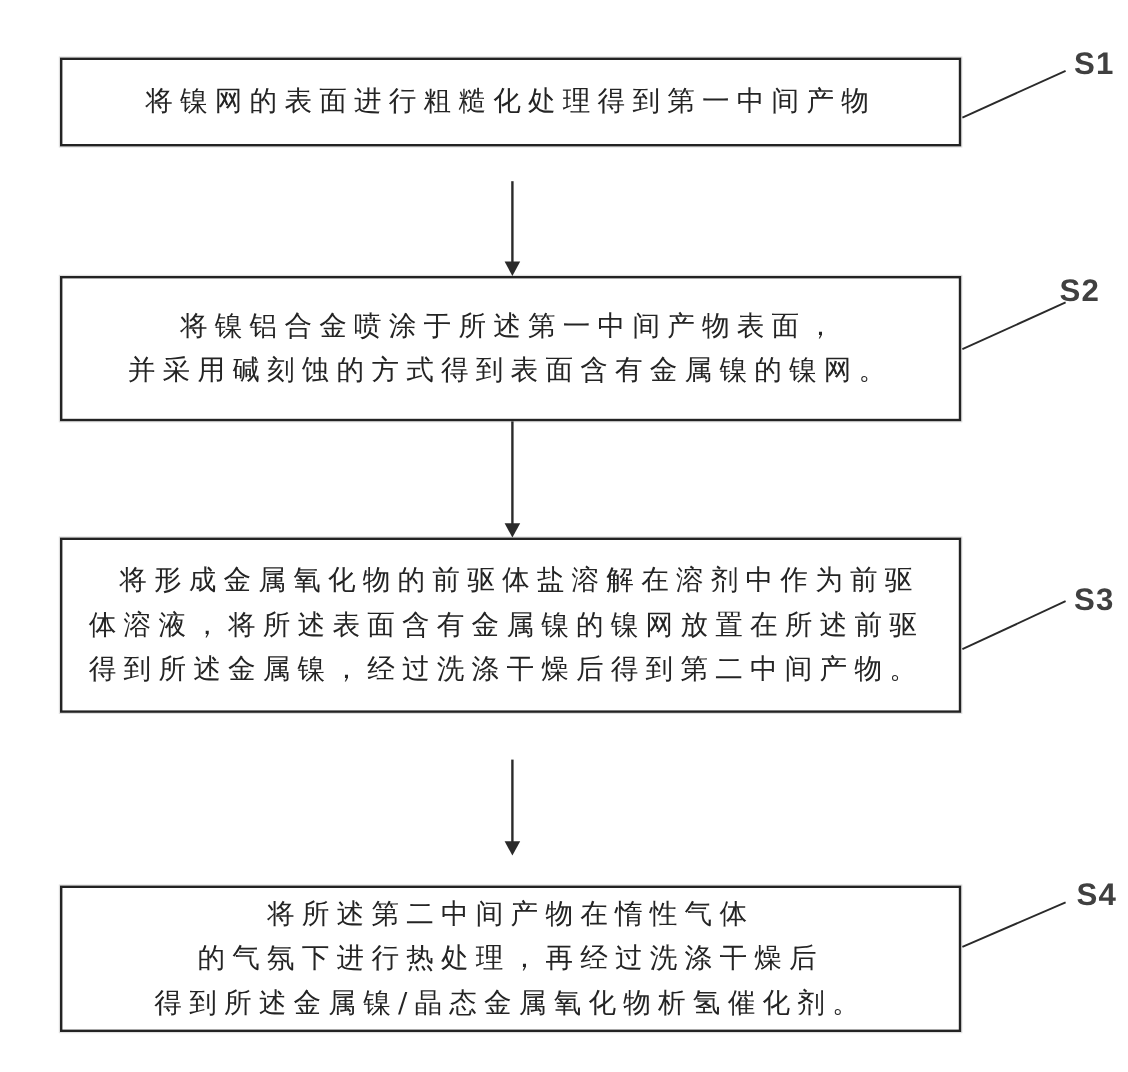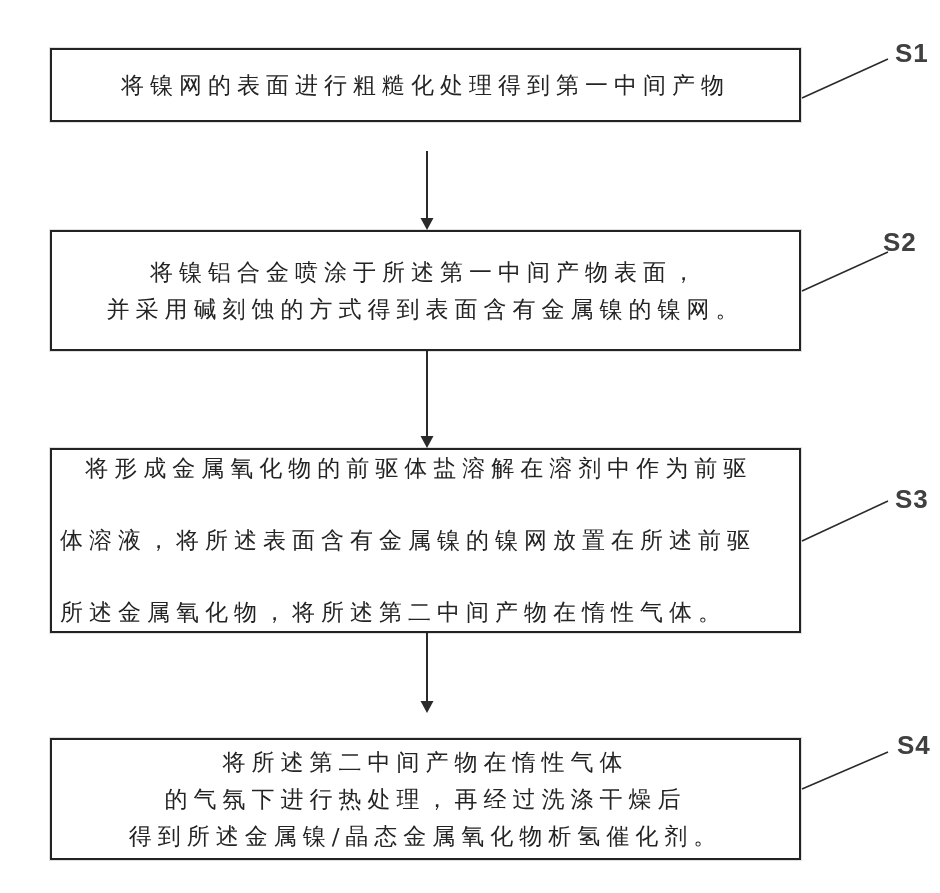--- a/index.html
+++ b/index.html
@@ -39,21 +39,21 @@
   .step-box .txt-line {
     font-size: 23px;
     letter-spacing: 6px;
     line-height: 37px;
     white-space: nowrap;
     color: #242424;
   }
   .centered .txt-line { text-align: center; }
   .box-1 { top: 48px;  height: 74px; }
   .box-2 { top: 230px; height: 121px; }
-  .box-3 { top: 448px; height: 185px; padding: 0 8px; justify-content: space-between; }
+  .box-3 { top: 448px; height: 146px; padding: 0 22px; }
   .box-4 { top: 738px; height: 122px; }
   .box-3 .txt-line { text-align: left; white-space: normal; }
   .box-3 .txt-line:first-child { text-indent: 1.1em; }
   .step-label {
     position: absolute;
     font-family: "Liberation Sans", sans-serif;
     font-size: 26px;
     font-weight: 600;
     letter-spacing: 1px;
     color: #404040;
@@ -96,21 +96,21 @@
   </div>
 
   <div class="step-box box-2 centered">
     <div class="txt-line">将镍铝合金喷涂于所述第一中间产物表面，</div>
     <div class="txt-line">并采用碱刻蚀的方式得到表面含有金属镍的镍网。</div>
   </div>
 
   <div class="step-box box-3">
     <div class="txt-line">将形成金属氧化物的前驱体盐溶解在溶剂中作为前驱</div>
     <div class="txt-line">体溶液，将所述表面含有金属镍的镍网放置在所述前驱</div>
-    <div class="txt-line">所述金属氧化物，将所述第二中间产物在惰性气体。</div>
+    <div class="txt-line">得到所述金属镍，经过洗涤干燥后得到第二中间产物。</div>
   </div>
 
   <div class="step-box box-4 centered">
     <div class="txt-line">将所述第二中间产物在惰性气体</div>
     <div class="txt-line">的气氛下进行热处理，再经过洗涤干燥后</div>
     <div class="txt-line">得到所述金属镍/晶态金属氧化物析氢催化剂。</div>
   </div>
 
   <div class="step-label lbl-1">S1</div>
   <div class="step-label lbl-2">S2</div>

